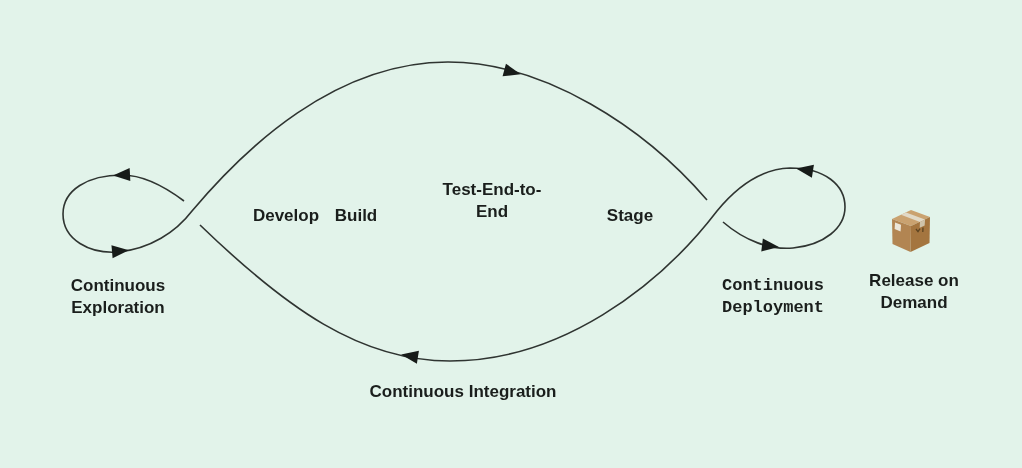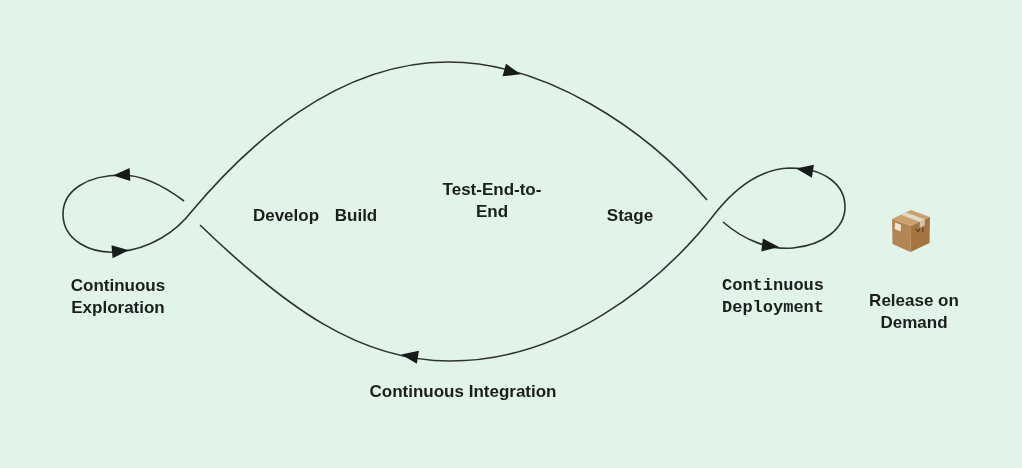--- a/index.html
+++ b/index.html
@@ -91,15 +91,15 @@
     <polygon class="face-top" points="6,13 25,4 44,11 25,20"></polygon>
     <polygon class="face-front" points="6,13 25,20 24.5,46 6.5,38"></polygon>
     <polygon class="face-side" points="25,20 44,11 43.5,37 24.5,46"></polygon>
     <polygon class="tape" points="15,8.8 20,6.4 39,13.4 34,15.9"></polygon>
     <polygon class="tape-side" points="34,15.9 39,13.4 38.7,19.5 33.7,21.8"></polygon>
     <polygon class="box-label" points="9,16.5 15,18.8 14.6,25.5 8.6,23"></polygon>
     <path class="box-mark" d="M 30,23 L 32,25.6 L 34,22.6"></path>
     <path class="box-mark" d="M 37,21.5 L 36.8,26"></path>
   </svg>
 
-  <div class="label" style="left:914px; top:312px; width:124px;">Release on Demand</div>
+  <div class="label" style="left:914px; top:292px; width:124px;">Release on Demand</div>
 
 </div>
 
 </body></html>

